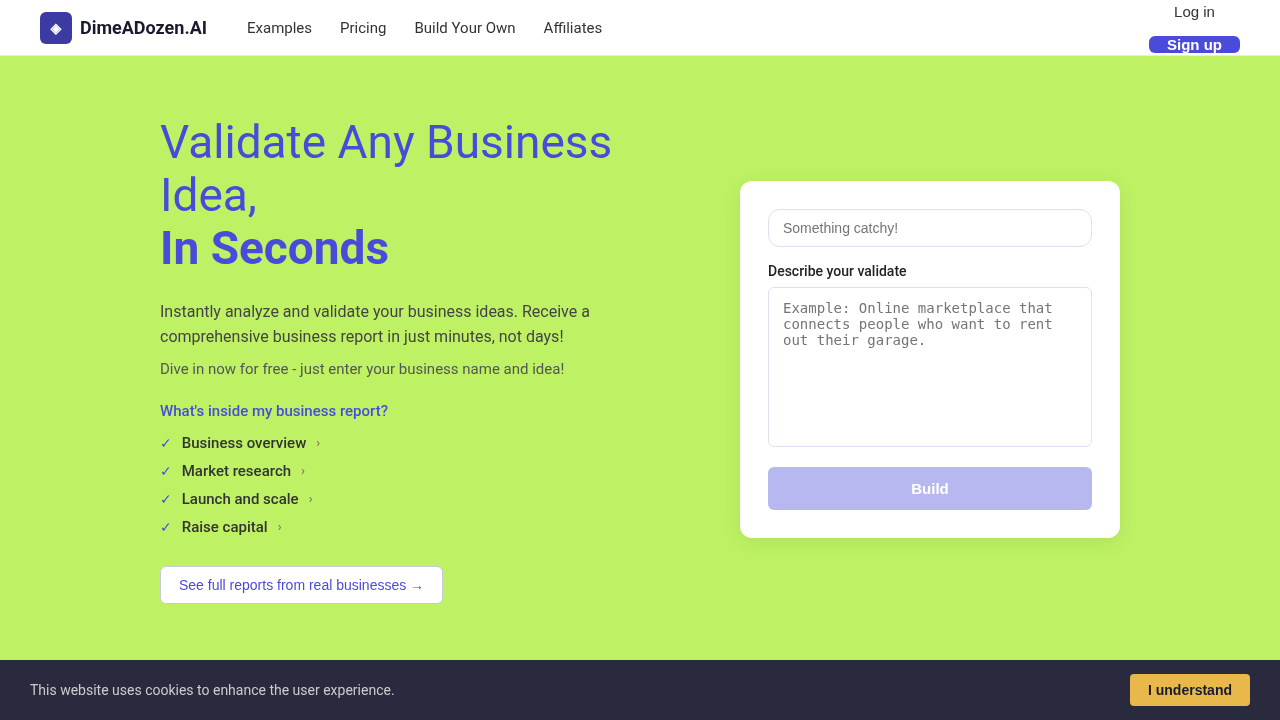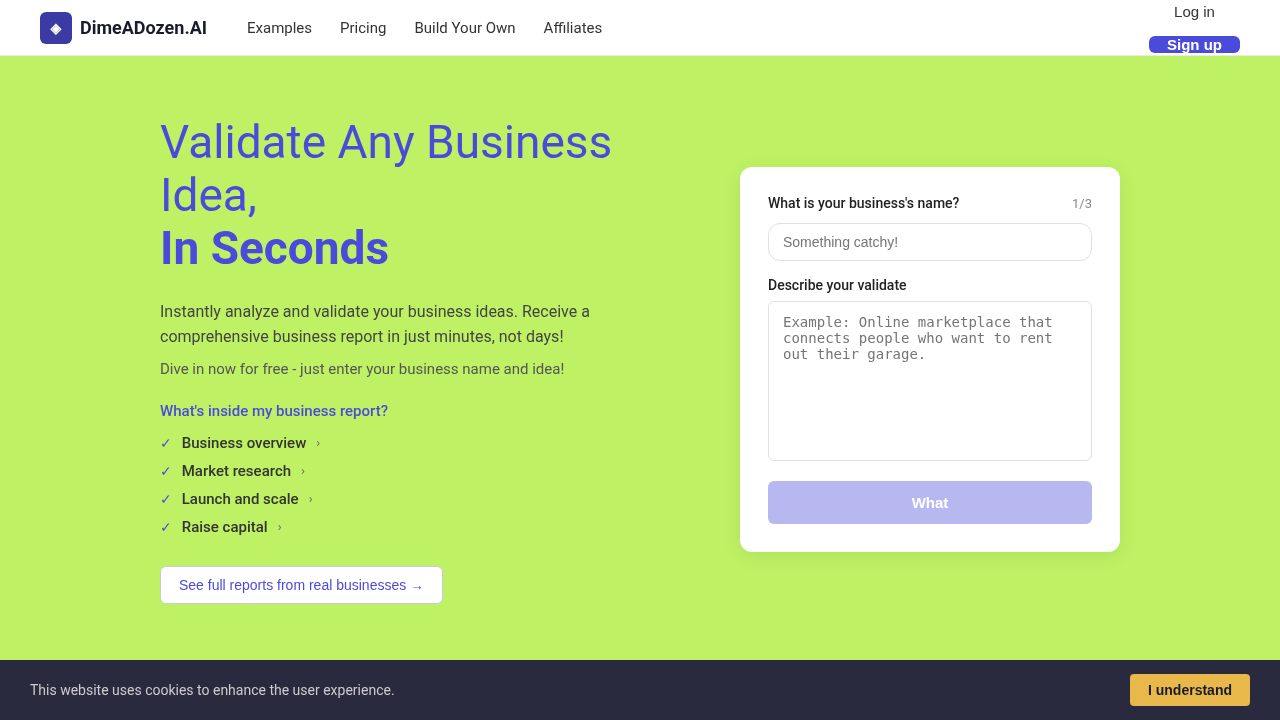--- a/index.html
+++ b/index.html
@@ -307,28 +307,24 @@
         <span class="check">✓</span>
         <span>Raise capital</span>
         <span class="arrow">›</span>
       </li>
     </ul>
     <button class="btn-see-reports">See full reports from real businesses →</button>
   </div>
 
   <div class="hero-right">
     <div class="form-card">
-      <div class="form-header">
-        <label class="form-label">What is your business's name?</label>
-        <span class="form-step">1/3</span>
-      </div>
       <input class="form-input" type="text" placeholder="Something catchy!" style="">
       <label class="form-label2">Describe your validate</label>
       <textarea class="form-textarea" placeholder="Example: Online marketplace that connects people who want to rent out their garage." style=""></textarea>
-      <button class="btn-next">What</button>
+      <button class="btn-next">Build</button>
     </div>
   </div>
 </section>
 
 <section class="stats">
   <div class="stat-item">
     <div class="stat-number">85k+</div>
 
   </div>
   <div class="stat-item">

